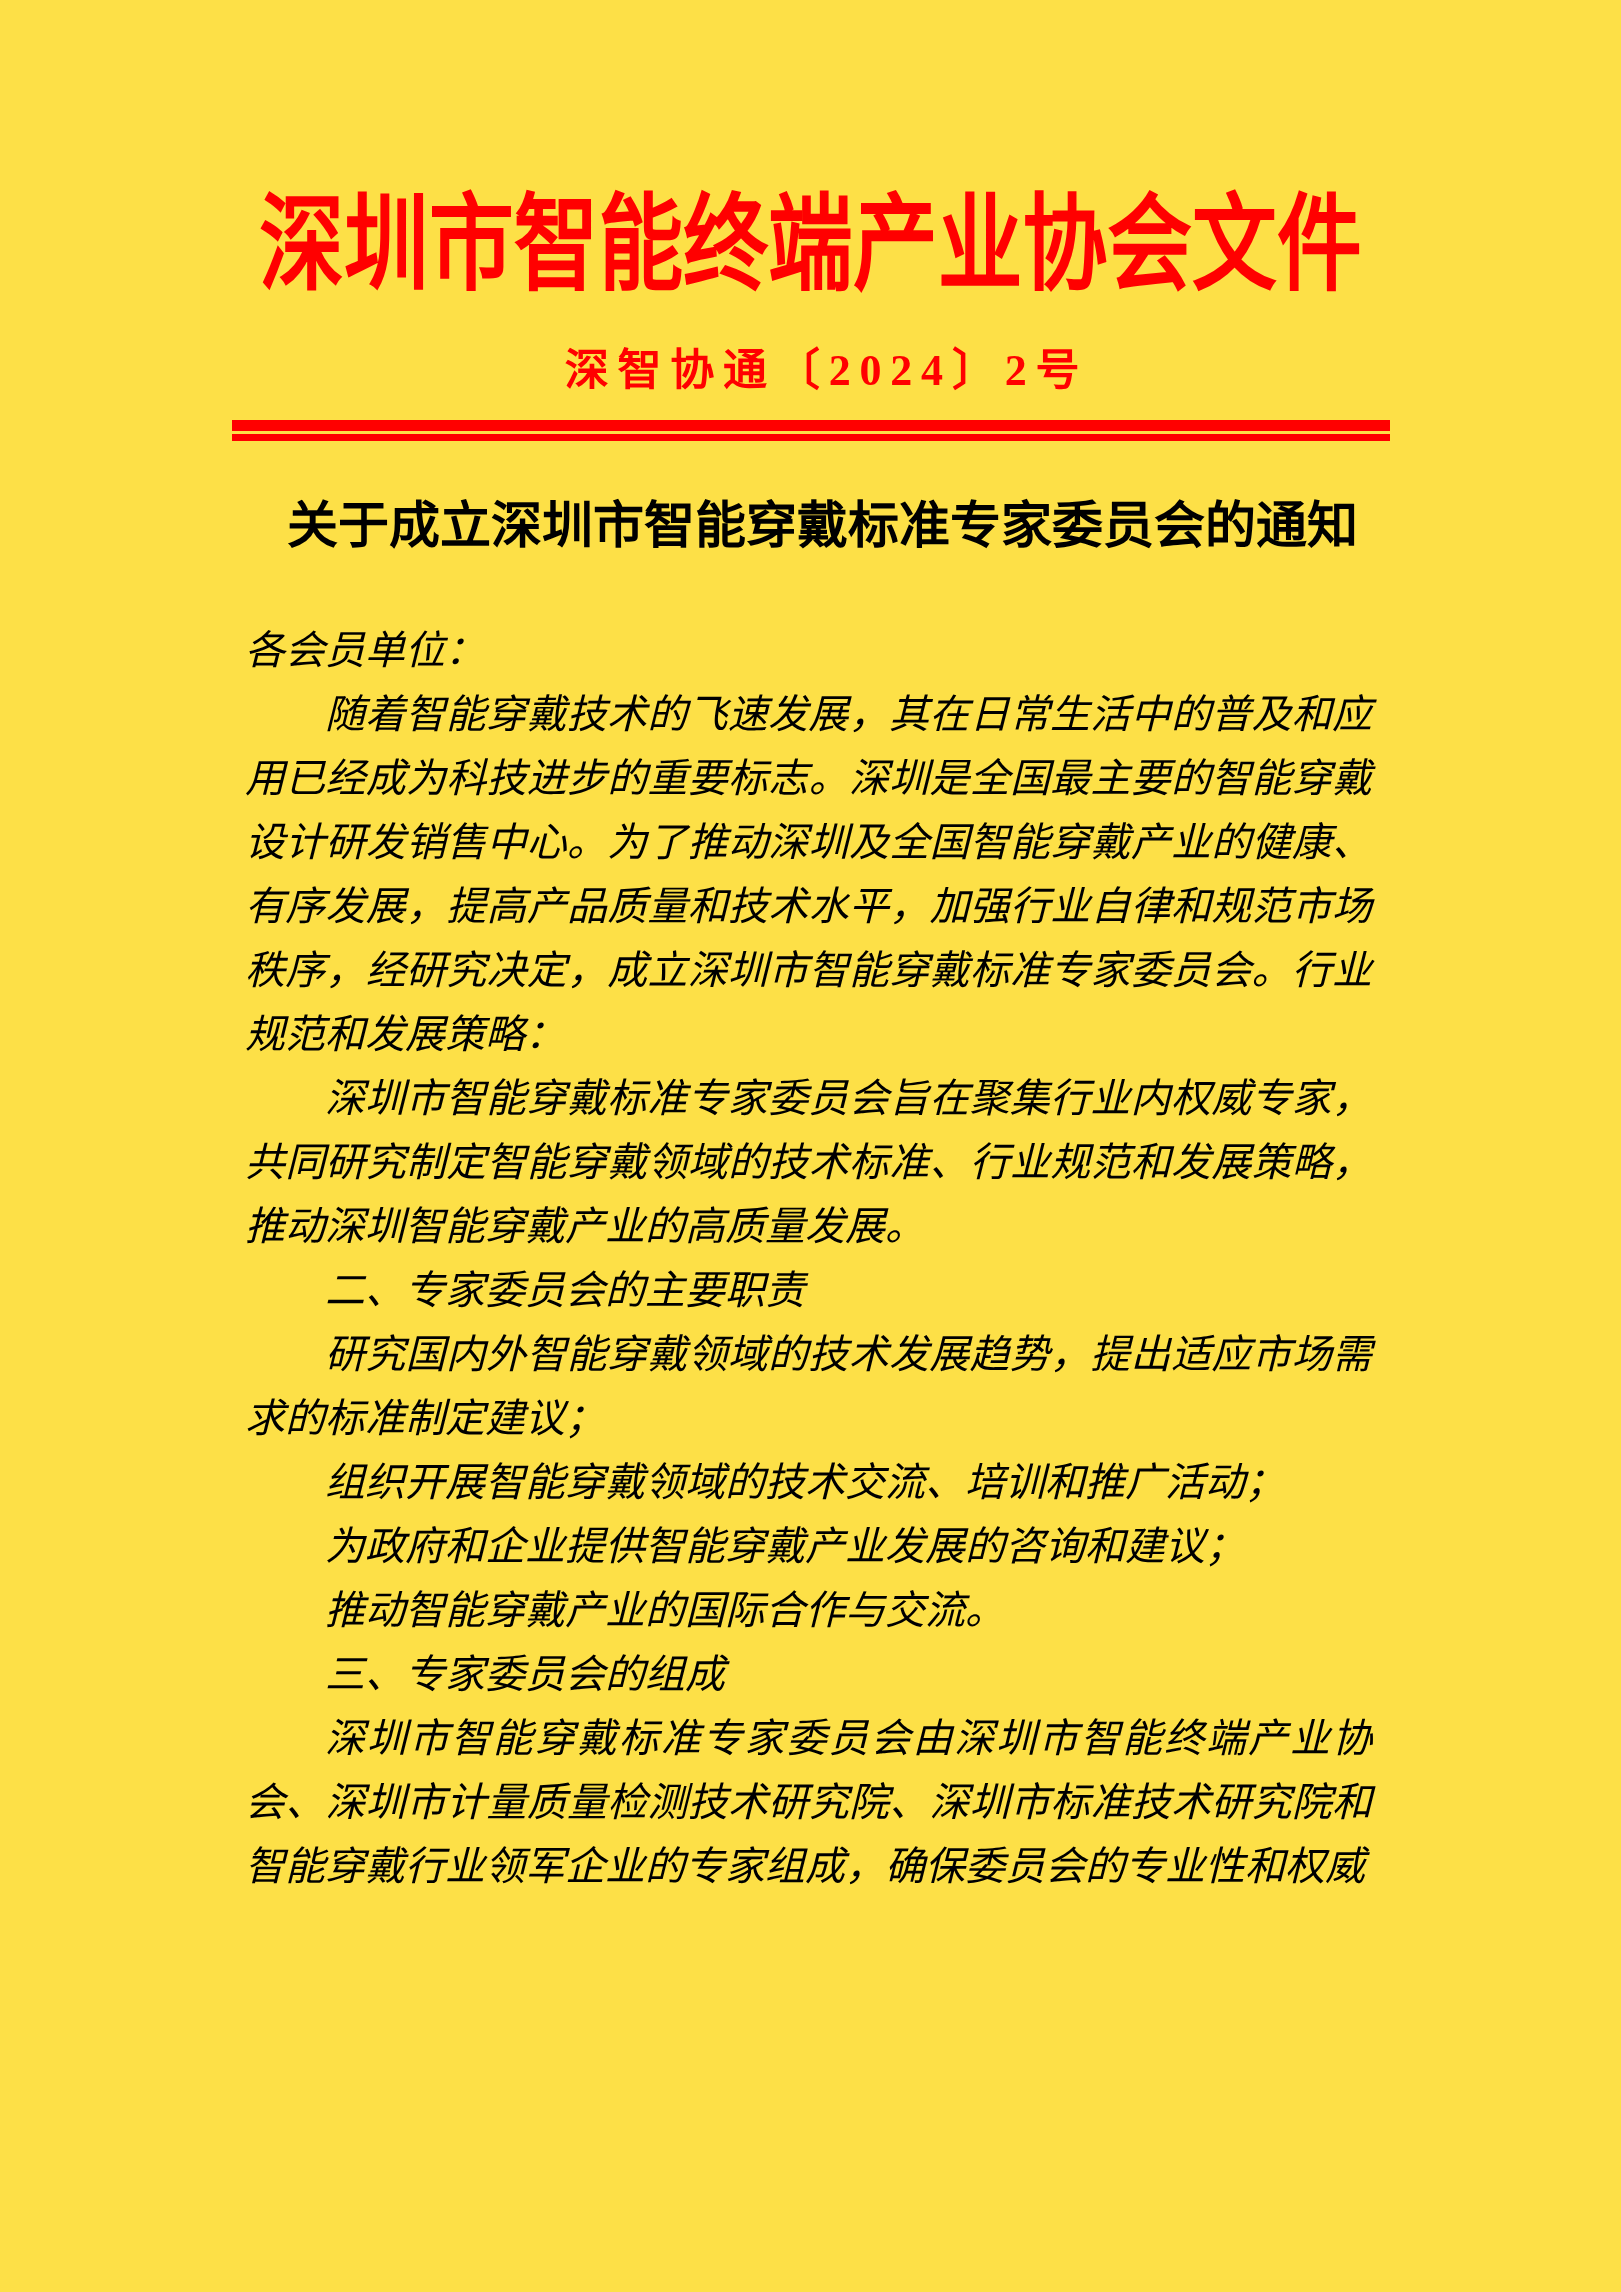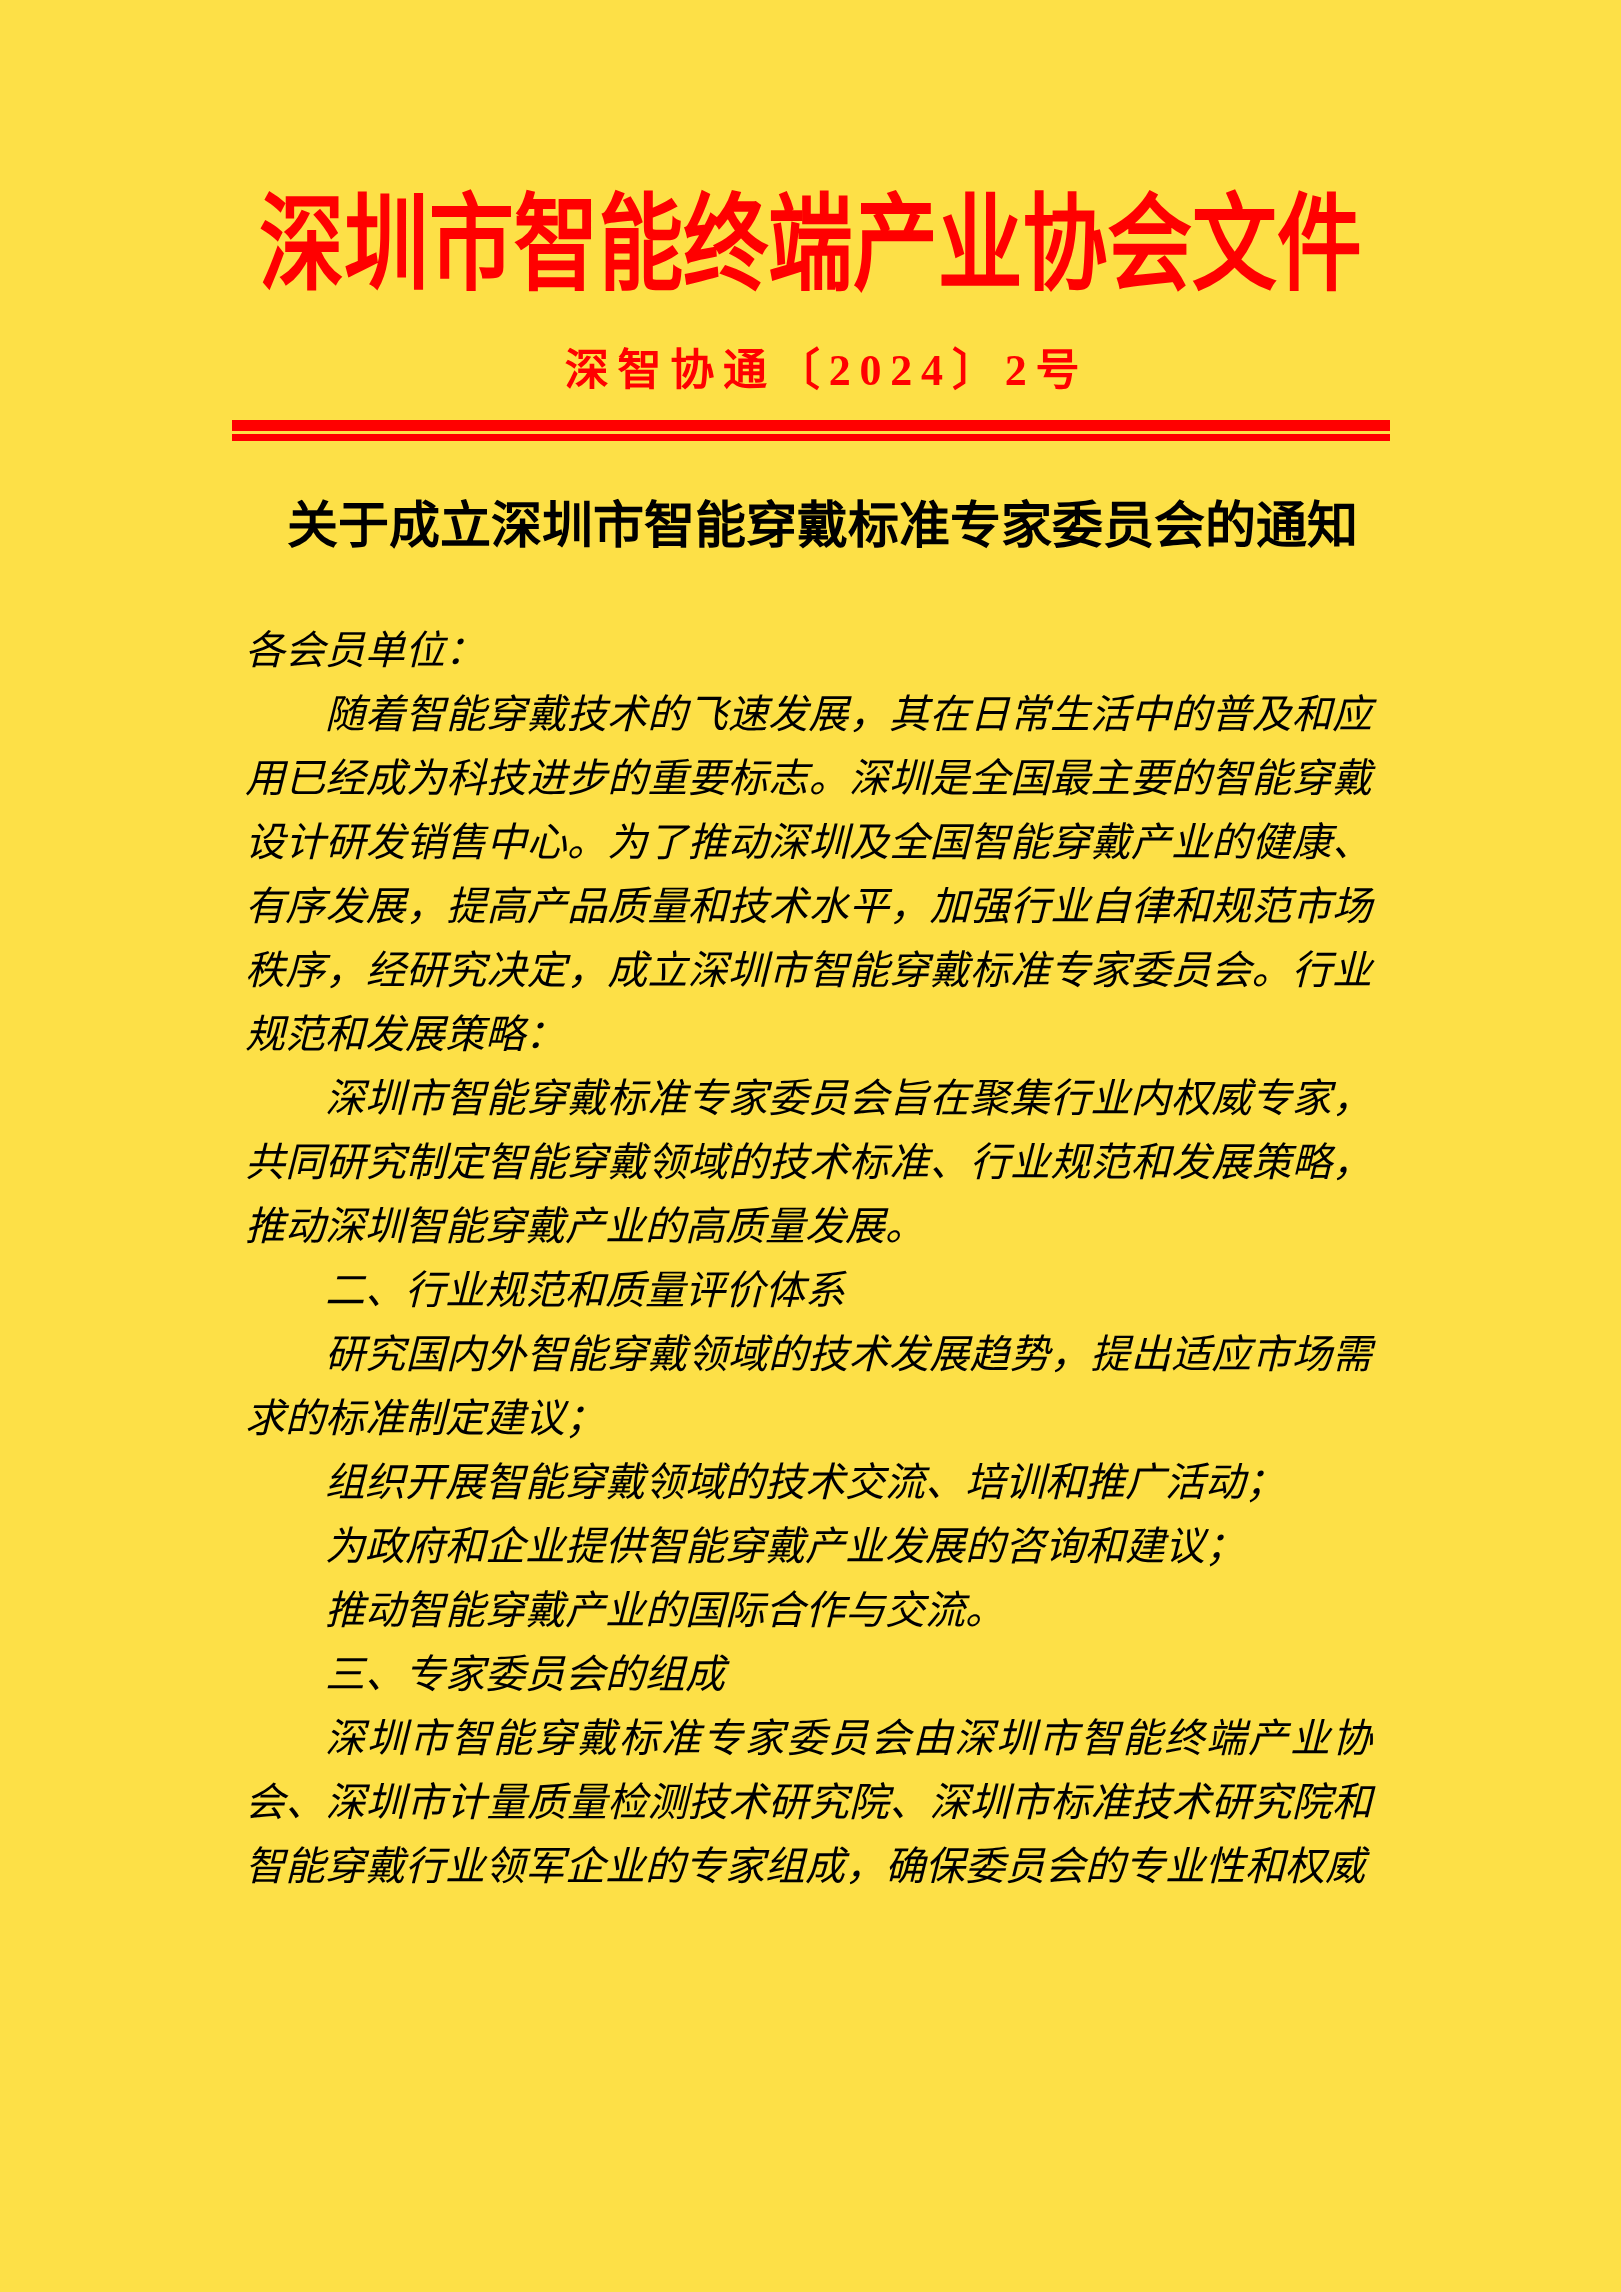--- a/index.html
+++ b/index.html
@@ -105,21 +105,21 @@
     <div class="thin"></div>
   </div>
 
   <div class="doc-title">关于成立深圳市智能穿戴标准专家委员会的通知</div>
 
   <div class="doc-body">
     <p class="salutation">各会员单位：</p>
 
   <p>随着智能穿戴技术的飞速发展，其在日常生活中的普及和应用已经成为科技进步的重要标志。深圳是全国最主要的智能穿戴设计研发销售中心。为了推动深圳及全国智能穿戴产业的健康、有序发展，提高产品质量和技术水平，加强行业自律和规范市场秩序，经研究决定，成立深圳市智能穿戴标准专家委员会。行业规范和发展策略：</p>
       <p>深圳市智能穿戴标准专家委员会旨在聚集行业内权威专家，共同研究制定智能穿戴领域的技术标准、行业规范和发展策略，推动深圳智能穿戴产业的高质量发展。</p>
-      <p>二、行业规范和质量评价体系</p>
+      <p>二、专家委员会的主要职责</p>
       <p>研究国内外智能穿戴领域的技术发展趋势，提出适应市场需求的标准制定建议；</p>
       <p>组织开展智能穿戴领域的技术交流、培训和推广活动；</p>
       <p>为政府和企业提供智能穿戴产业发展的咨询和建议；</p>
       <p>推动智能穿戴产业的国际合作与交流。</p>
       <p>三、专家委员会的组成</p>
       <p>深圳市智能穿戴标准专家委员会由深圳市智能终端产业协会、深圳市计量质量检测技术研究院、深圳市标准技术研究院和智能穿戴行业领军企业的专家组成，确保委员会的专业性和权威</p>
     </div>
 
 </div>
 

